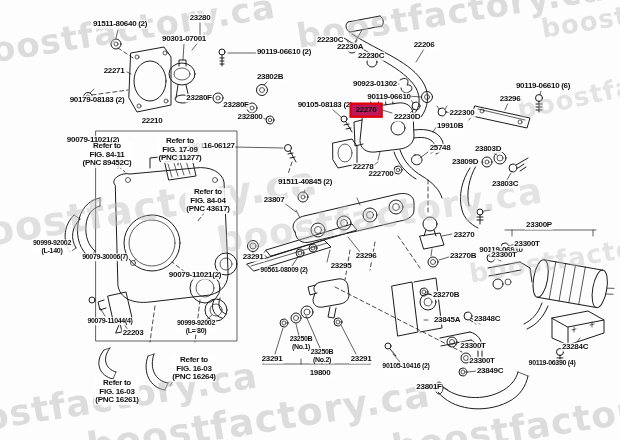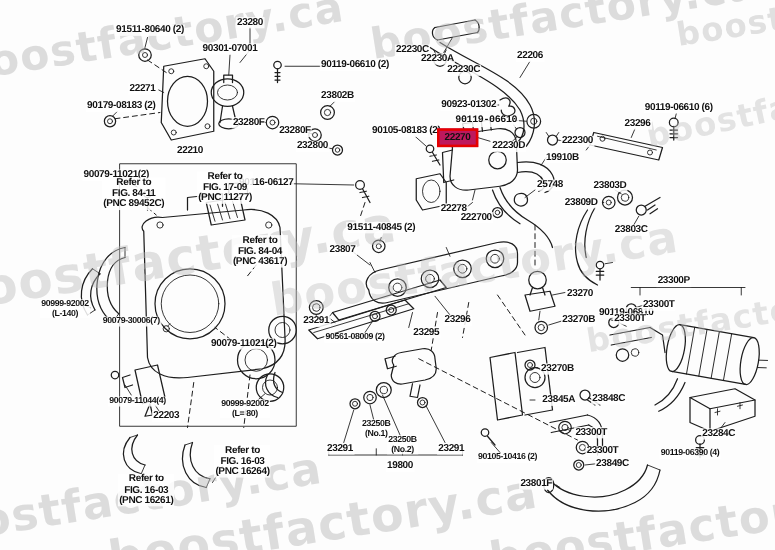--- a/index.html
+++ b/index.html
@@ -356,21 +356,21 @@
       </div>
       <div class="lbl" style="left: 200px; top: 18px;">
         <div>23280</div>
       </div>
       <div class="lbl" style="left: 184px; top: 39px;">
         <div>90301-07001</div>
       </div>
       <div class="lbl" style="left: 114px; top: 71px;">
         <div>22271</div>
       </div>
-      <div class="lbl" style="left: 97px; top: 85px; text-align: right;">
+      <div class="lbl" style="left: 97px; top: 100px; text-align: right;">
         <div>90179-08183 (2)</div>
       </div>
       <div class="lbl" style="left: 152px; top: 121px;">
         <div>22210</div>
       </div>
       <div class="lbl" style="left: 284px; top: 52px;">
         <div>90119-06610 (2)</div>
       </div>
       <div class="lbl" style="left: 270px; top: 77px;">
         <div>23802B</div>
@@ -395,21 +395,21 @@
       </div>
       <div class="lbl" style="left: 371px; top: 56px;">
         <div>22230C</div>
       </div>
       <div class="lbl" style="left: 424px; top: 45px;">
         <div>22206</div>
       </div>
       <div class="lbl" style="left: 375px; top: 84px;">
         <div>90923-01302</div>
       </div>
-      <div class="lbl" style="left: 389px; top: 97px; font-family: Liberation Mono, monospace;">
+      <div class="lbl" style="left: 389px; top: 97px;">
         <div>90119-06610</div>
       </div>
       <div class="lbl" style="left: 325px; top: 105px;">
         <div>90105-08183 (2)</div>
       </div>
       <div class="lbl hl" style="left: 366px; top: 110px;">
         <div>22270</div>
       </div>
       <div class="lbl" style="left: 407px; top: 117px;">
         <div>22230D</div>

